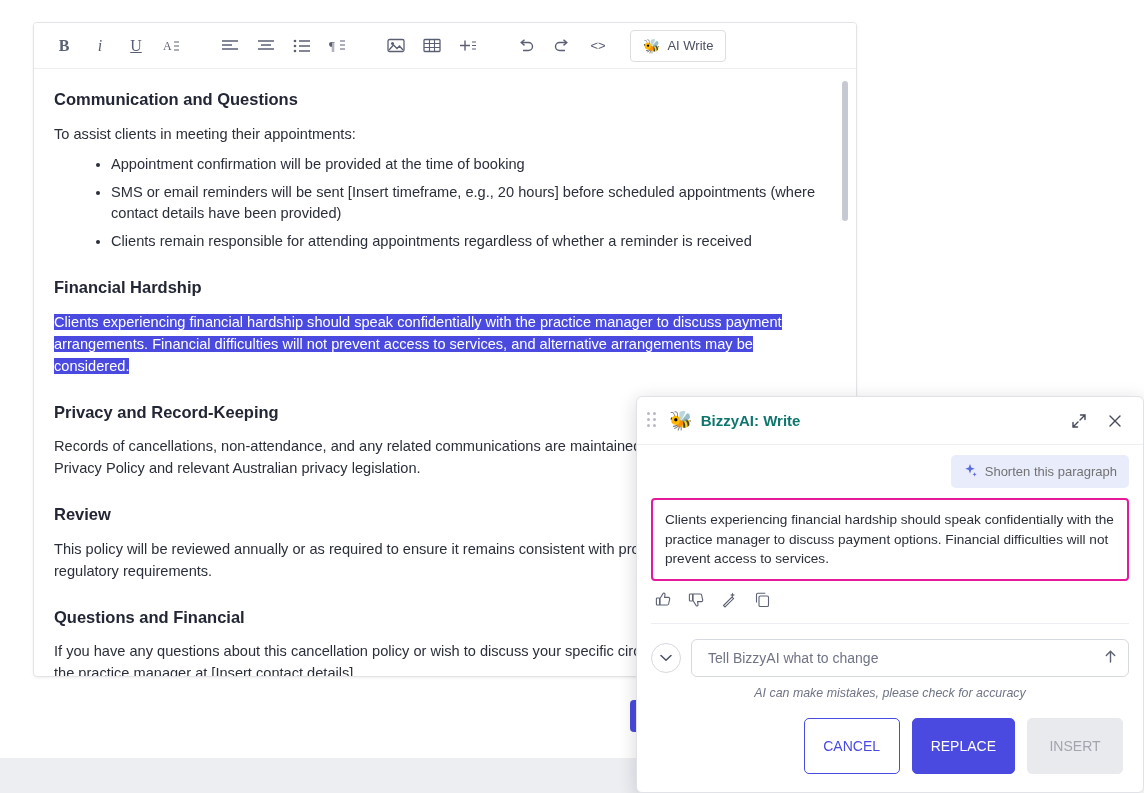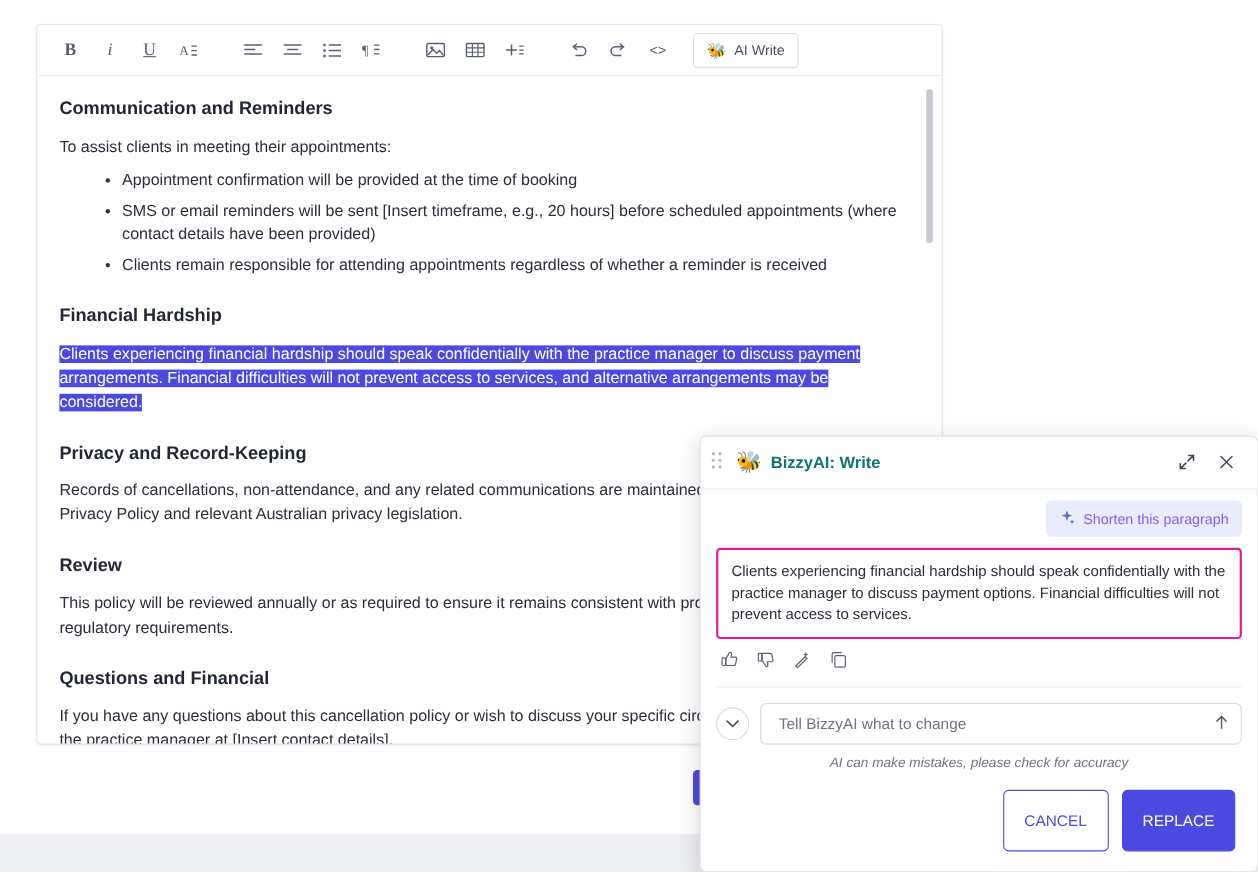--- a/index.html
+++ b/index.html
@@ -163,21 +163,21 @@
   .hdr-icon {
     width: 28px; height: 28px;
     display: flex; align-items: center; justify-content: center;
     color: #45495a; cursor: pointer; border-radius: 4px;
   }
 
   .ai-body { flex: 1; padding: 10px 14px 0 14px; position: relative; }
   .chip-row { display: flex; justify-content: flex-end; }
   .chip {
     background: #e8ecfb;
-    color: #8b5cf6;
+    color: #737373;
     font-size: 13px;
     border-radius: 5px;
     padding: 8px 12px;
     display: flex; align-items: center; gap: 8px;
     max-width: 300px;
   }
   .result-box {
     margin-top: 10px;
     border: 2px solid #e6199b;
     border-radius: 4px;
@@ -333,21 +333,21 @@
       <div class="tb-btn" style="font-size:13px">&lt;&gt;</div>
       <div class="ai-write">
         <span style="font-size:14px">🐝</span>
         <span>AI Write</span>
       </div>
     </div>
 
     <div class="doc-scroll">
       <div class="doc">
 
-        <h3 class="first">Communication and Reminders</h3>
+        <h3 class="first">Communication and Questions</h3>
         <p>To assist clients in meeting their appointments:</p>
         <ul>
           <li>Appointment confirmation will be provided at the time of booking</li>
           <li>SMS or email reminders will be sent [Insert timeframe, e.g., 20 hours] before scheduled appointments (where contact details have been provided)</li>
           <li>Clients remain responsible for attending appointments regardless of whether a reminder is received</li>
         </ul>
 
         <h3>Financial Hardship</h3>
         <p><span class="sel">Clients experiencing financial hardship should speak confidentially with the practice manager to discuss payment arrangements. Financial difficulties will not prevent access to services, and alternative arrangements may be considered.</span></p>
 
@@ -450,15 +450,16 @@
             </svg>
         </span>
       </div>
     </div>
 
     <div class="disclaimer">AI can make mistakes, please check for accuracy</div>
 
     <div class="footer">
       <div class="btn btn-cancel">CANCEL</div>
       <div class="btn btn-replace">REPLACE</div>
+      <div class="btn btn-insert">INSERT</div>
     </div>
   </div>
 </div>
 
 </body></html>

